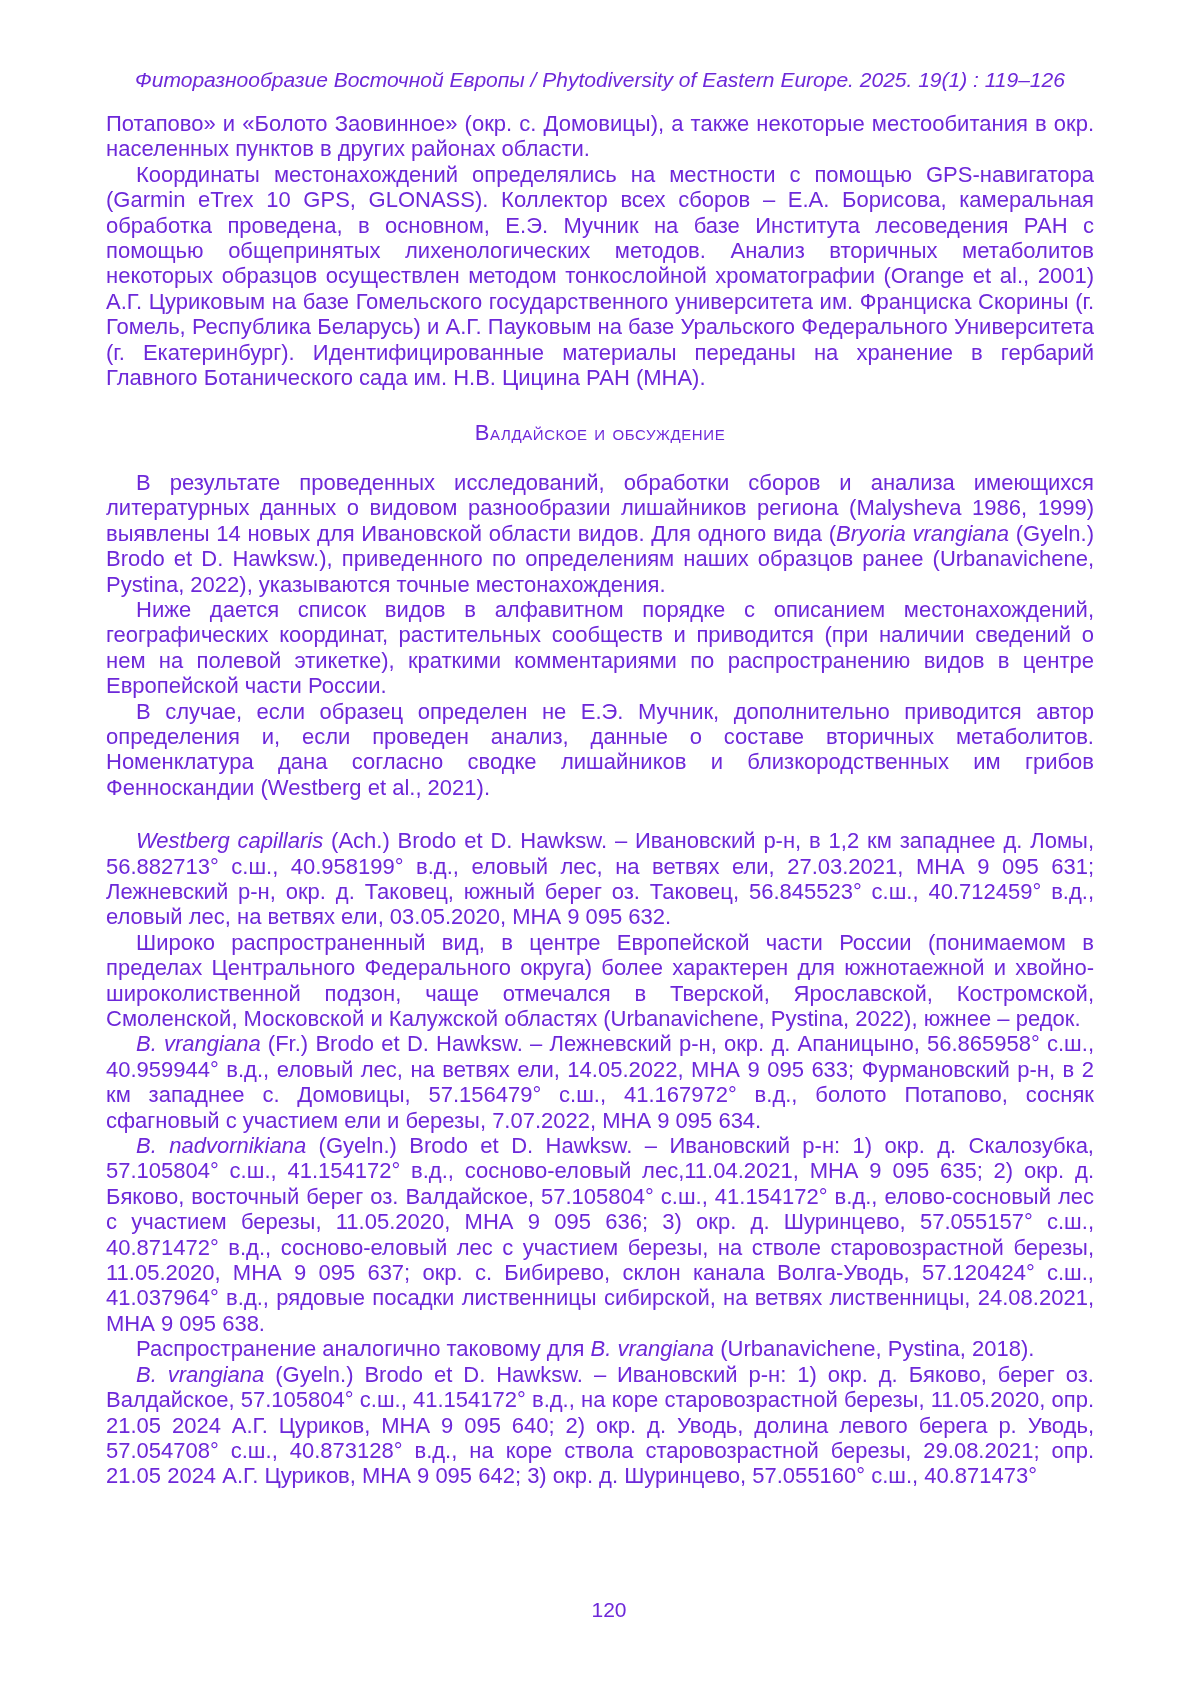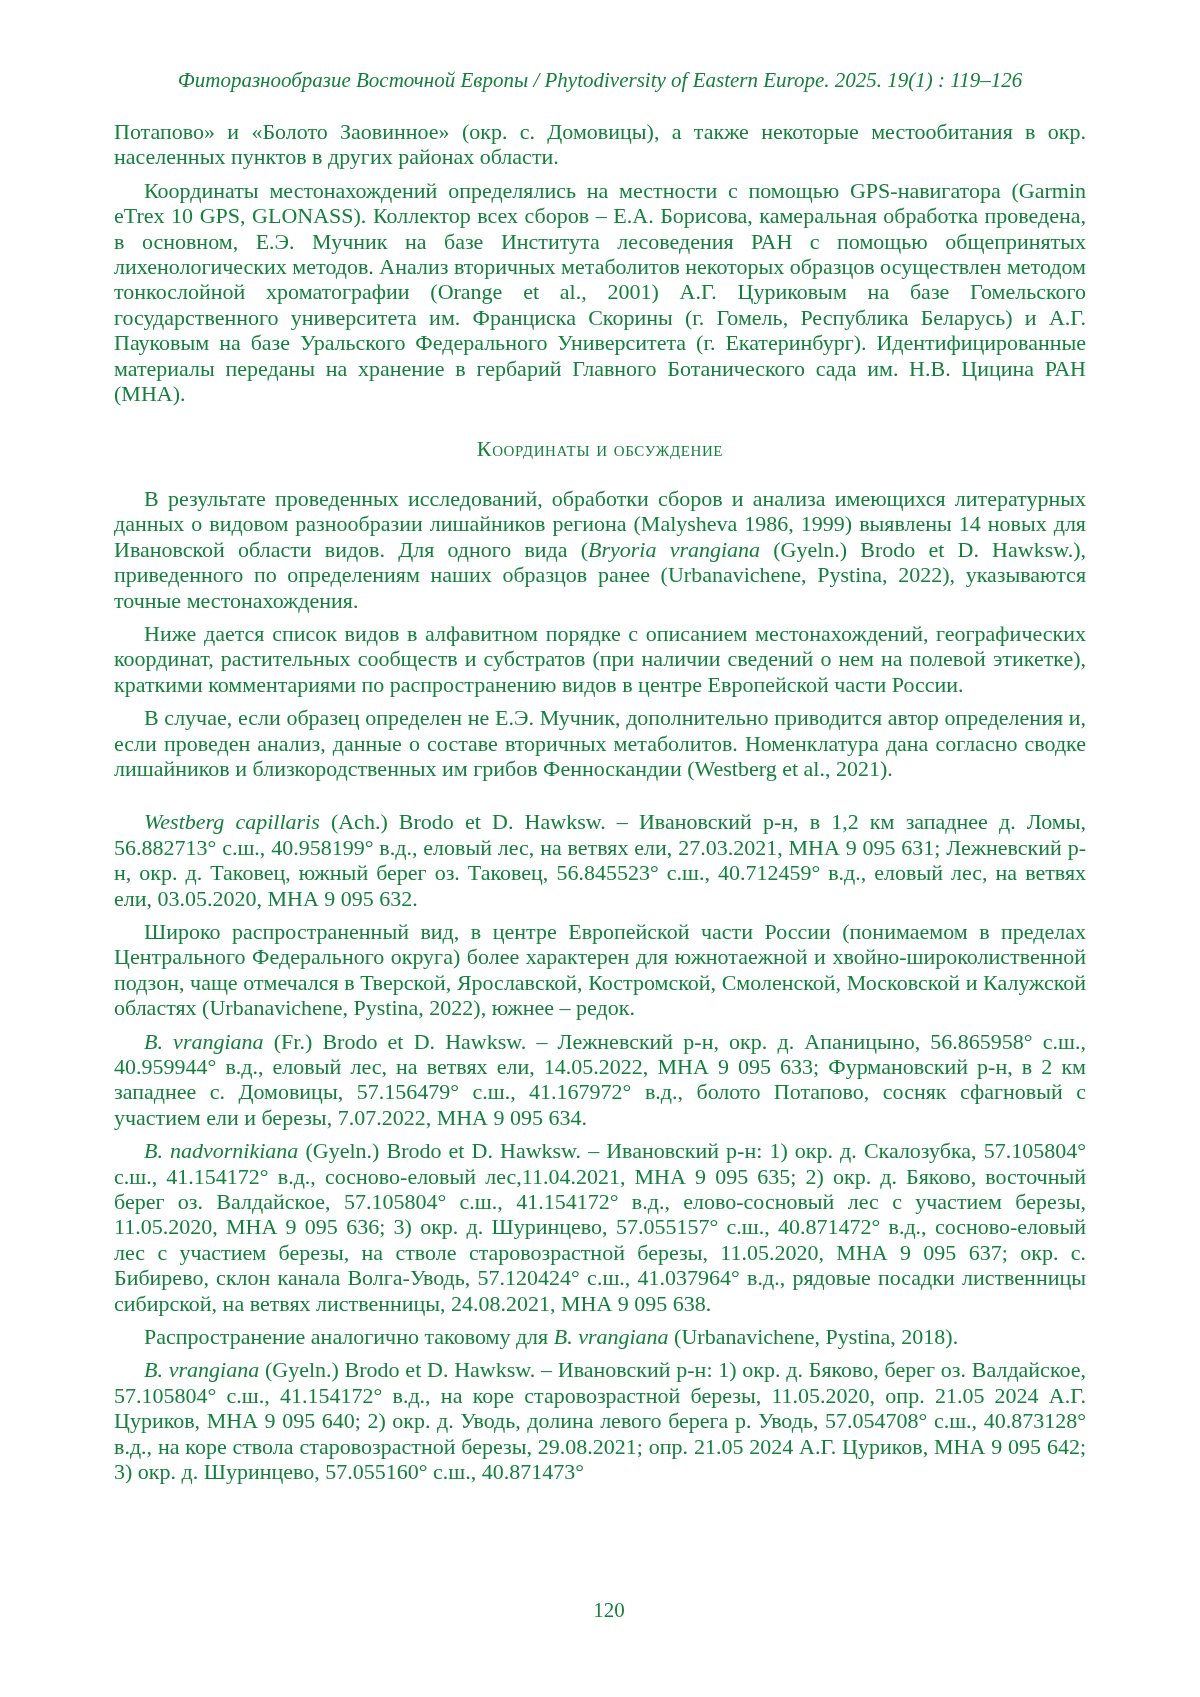--- a/index.html
+++ b/index.html
@@ -1,22 +1,22 @@
 <!DOCTYPE html>
 <html><head>
 <meta charset="utf-8">
 <style>
   html, body { margin: 0; padding: 0; background: #ffffff; }
   .page {
     position: relative;
     width: 1200px;
     height: 1697px;
     background: #ffffff;
-    color: #15803d;
-    font-family: Liberation Serif, serif;
+    color: #6d28d9;
+    font-family: Liberation Sans, sans-serif;
     overflow: hidden;
   }
   .running-header {
     position: absolute;
     top: 68px;
     left: 0;
     width: 100%;
     text-align: center;
     font-style: italic;
     font-size: 21px;
@@ -25,21 +25,21 @@
   .content {
     position: absolute;
     top: 111px;
     left: 106px;
     width: 988px;
     font-size: 22px;
     line-height: 25.4px;
     text-align: justify;
   }
   .para {
-    margin: 8px;
+    margin: 0;
     text-indent: 30px;
   }
   .para.no-indent { text-indent: 0; }
   .section-heading {
     margin: 30px 0 24px 0;
     text-align: center;
     font-weight: normal;
     font-size: 22px;
     font-variant: small-caps;
     letter-spacing: 0.6px;
@@ -63,25 +63,25 @@
 <div class="page">
 
   <div class="running-header">Фиторазнообразие Восточной Европы / Phytodiversity of Eastern Europe. 2025. 19(1) : 119–126</div>
 
   <div class="content">
 
     <p class="para no-indent"><span>Потапово» и «Болото Заовинное» (окр. с. Домовицы), а также некоторые местообитания в окр. населенных пунктов в других районах области.</span></p>
 
     <p class="para"><span>Координаты местонахождений определялись на местности с помощью GPS-навигатора (Garmin eTrex 10 GPS, GLONASS). Коллектор всех сборов – Е.А. Борисова, камеральная обработка проведена, в основном, Е.Э. Мучник на базе Института лесоведения РАН с помощью общепринятых лихенологических методов. Анализ вторичных метаболитов некоторых образцов осуществлен методом тонкослойной хроматографии (Orange et al., 2001) А.Г. Цуриковым на базе Гомельского государственного университета им. Франциска Скорины (г. Гомель, Республика Беларусь) и А.Г. Пауковым на базе Уральского Федерального Университета (г. Екатеринбург).  Идентифицированные материалы переданы на хранение в гербарий Главного Ботанического сада им. Н.В. Цицина РАН (МНА).</span></p>
 
-    <h2 class="section-heading">Координаты и обсуждение</h2>
+    <h2 class="section-heading">Валдайское и обсуждение</h2>
 
     <p class="para"><span>В результате проведенных исследований, обработки сборов и анализа имеющихся литературных данных о видовом разнообразии лишайников региона (Malysheva 1986, 1999) выявлены 14 новых для Ивановской области видов. Для одного вида (</span><span class="i">Bryoria vrangiana</span><span> (Gyeln.) Brodo et D. Hawksw.), приведенного по определениям наших образцов ранее (Urbanavichene, Pystina, 2022), указываются точные местонахождения.</span></p>
 
-    <p class="para"><span>Ниже дается список видов в алфавитном порядке с описанием местонахождений, географических координат, растительных сообществ и субстратов (при наличии сведений о нем на полевой этикетке), краткими комментариями по распространению видов в центре Европейской части России.</span></p>
+    <p class="para"><span>Ниже дается список видов в алфавитном порядке с описанием местонахождений, географических координат, растительных сообществ и приводится (при наличии сведений о нем на полевой этикетке), краткими комментариями по распространению видов в центре Европейской части России.</span></p>
 
     <p class="para"><span>В случае, если образец определен не Е.Э. Мучник, дополнительно приводится автор определения и, если проведен анализ, данные о составе вторичных метаболитов. Номенклатура дана согласно сводке лишайников и близкородственных им грибов Фенноскандии (Westberg et al., 2021).</span></p>
 
     <p class="para species-gap"><span class="i">Westberg capillaris</span><span> (Ach.) Brodo et D. Hawksw. – Ивановский р-н, в 1,2 км западнее д. Ломы, 56.882713° с.ш., 40.958199° в.д., еловый лес, на ветвях ели, 27.03.2021, МНА 9 095 631; Лежневский р-н, окр. д. Таковец, южный берег оз. Таковец, 56.845523° с.ш., 40.712459° в.д., еловый лес, на ветвях ели, 03.05.2020, МНА 9 095 632.</span></p>
 
     <p class="para"><span>Широко распространенный вид, в центре Европейской части России (понимаемом в пределах Центрального Федерального округа) более характерен для южнотаежной и хвойно-широколиственной подзон, чаще отмечался в Тверской, Ярославской, Костромской, Смоленской, Московской и Калужской областях (Urbanavichene, Pystina, 2022), южнее – редок.</span></p>
 
     <p class="para"><span class="i">B. vrangiana</span><span> (Fr.) Brodo et D. Hawksw. – Лежневский р-н, окр. д. Апаницыно, 56.865958° с.ш., 40.959944° в.д., еловый лес, на ветвях ели, 14.05.2022, МНА 9 095 633; Фурмановский р-н, в 2 км западнее с. Домовицы, 57.156479° с.ш., 41.167972° в.д., болото Потапово, сосняк сфагновый с участием ели и березы, 7.07.2022, МНА 9 095 634.</span></p>
 
 

